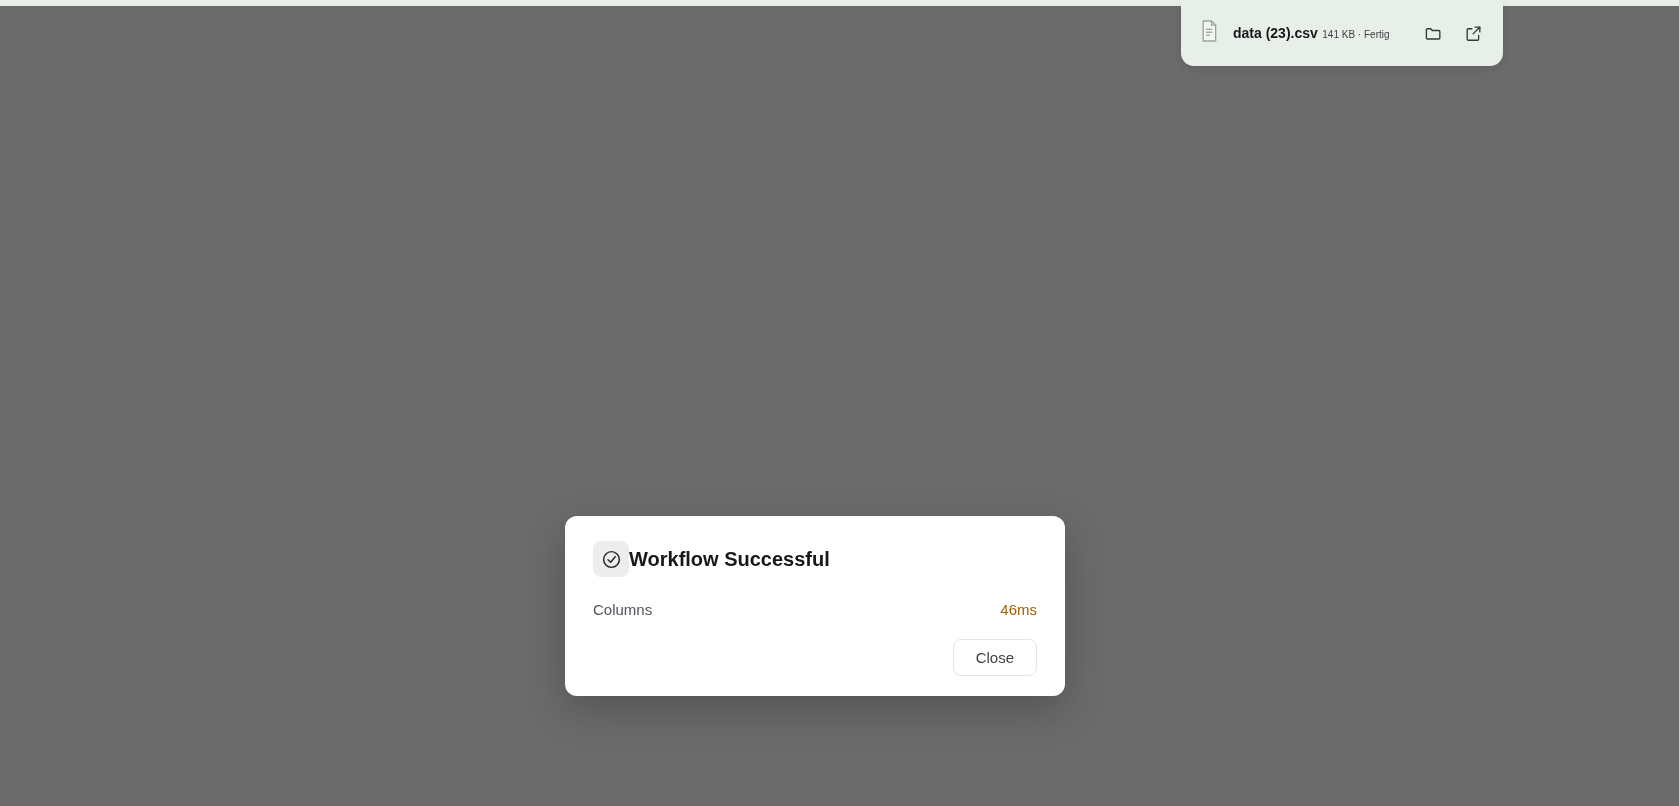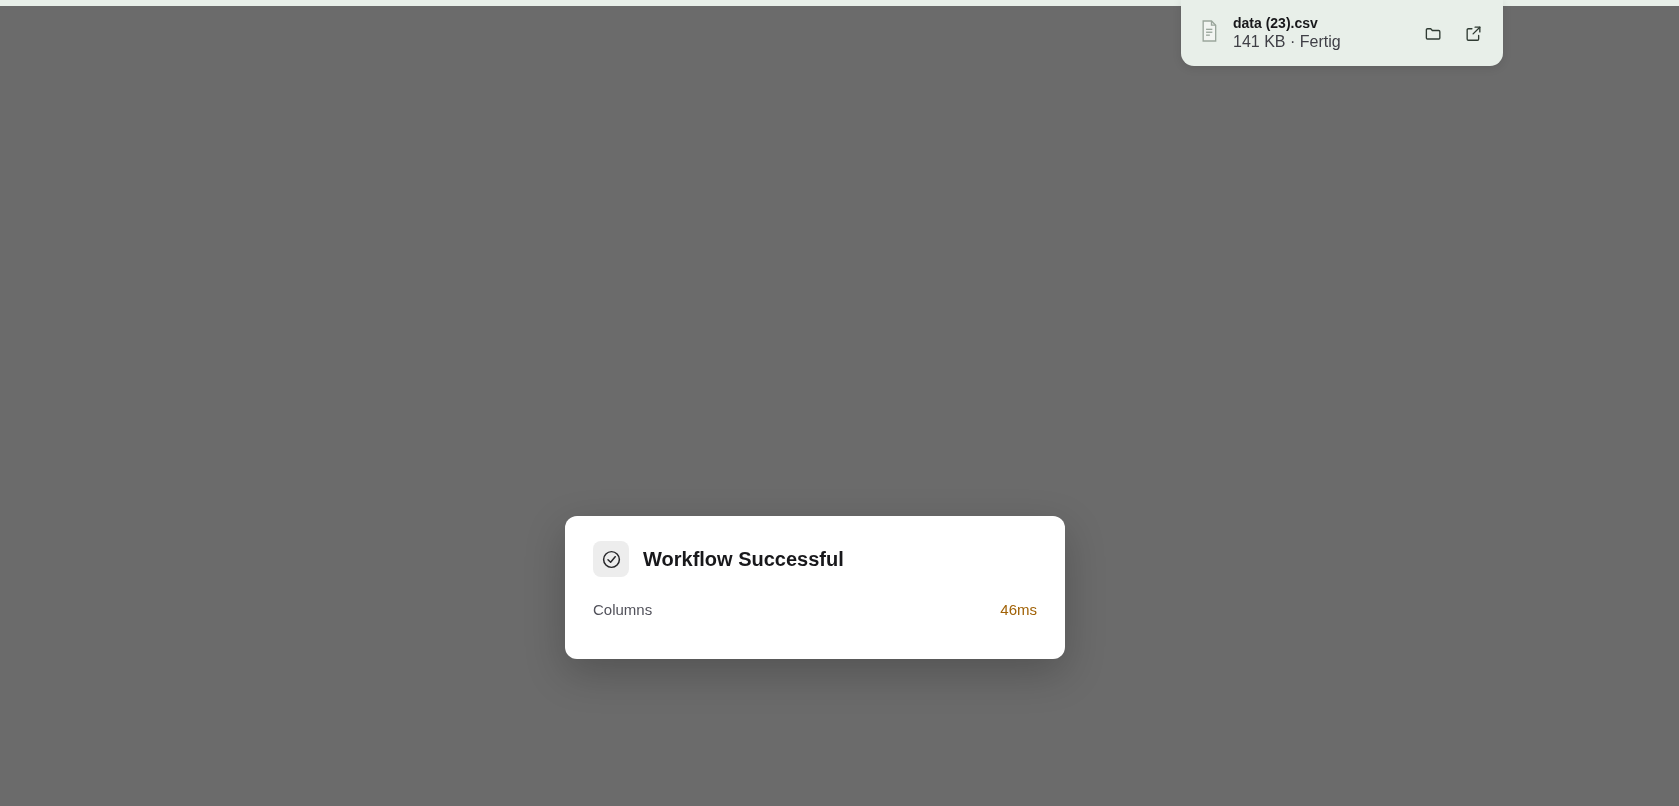--- a/index.html
+++ b/index.html
@@ -271,21 +271,20 @@
     width: 500px;
     background: #ffffff;
     border-radius: 12px;
     box-shadow: 0 14px 40px rgba(0,0,0,0.22);
     padding: 25px 28px 20px 28px;
     z-index: 60;
   }
   .modal-head {
     display: flex;
     align-items: center;
-    gap: 14px;
     margin-bottom: 24px;
   }
   .modal-icon {
     width: 36px; height: 36px;
     border-radius: 8px;
     background: #ededed;
     display: flex;
     align-items: center;
     justify-content: center;
     color: #27272a;
@@ -343,21 +342,21 @@
   .toast-text { flex: 1 1 auto; min-width: 0; }
   .toast-name {
     font-size: 14px;
     font-weight: 700;
     color: #18181b;
     line-height: 1.3;
     white-space: nowrap;
     margin-top: 20px;
   }
   .toast-meta {
-    font-size: 16px;
+    font-size: 10px;
     color: #3f3f46;
     line-height: 1.3;
     margin-top: 2px;
     white-space: nowrap;
   }
   .toast-btn {
     width: 26px; height: 26px;
     display: flex;
     align-items: center;
     justify-content: center;
@@ -587,20 +586,23 @@
         <svg width="21" height="21" viewBox="0 0 24 24" fill="none" stroke="currentColor" stroke-width="1.7" stroke-linecap="round" stroke-linejoin="round">
             <circle cx="12" cy="12" r="9"></circle>
             <polyline points="8 12.2 11 15.2 16.2 8.8"></polyline>
           </svg>
       </div>
       <div class="modal-title">Workflow Successful</div>
     </div>
     <div class="modal-row">
       <span class="k">Columns</span>
       <span class="v">46ms</span>
+    </div>
+    <div class="modal-foot">
+      <button class="close-btn">Close</button>
     </div>
   </div>
 
   <div class="toast-strip"></div>
   <div class="toast">
     <span class="toast-file-icon">
       <svg width="20" height="24" viewBox="0 0 24 28" fill="none" stroke="currentColor" stroke-width="1.6">
           <path d="M5 2h10l5 5v19H5z" fill="#f2f5f2"></path>
           <path d="M15 2v5h5"></path>
           <line x1="8.5" y1="12" x2="16" y2="12"></line>

